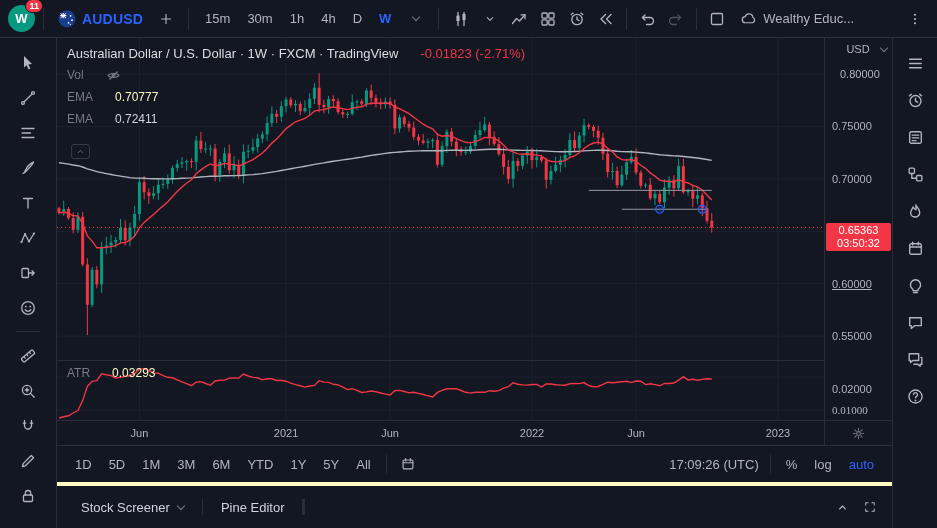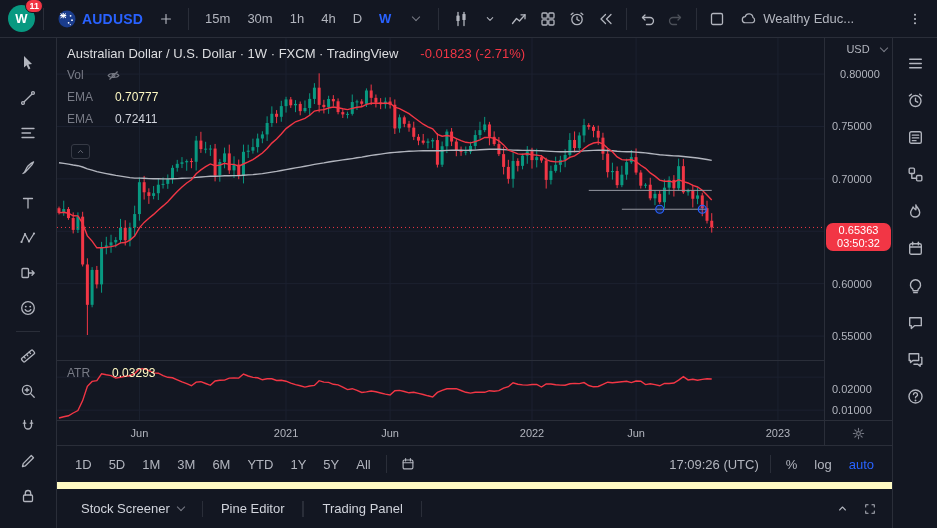--- a/index.html
+++ b/index.html
@@ -37,31 +37,31 @@
 .chg{font-size:13px;color:#f23645}
 .dim{color:#787b86}
 .val-red{color:#fef9c3}
 .val-light{color:#d1d4dc}
 .eye{color:#787b86;display:flex;cursor:pointer}
 .atr-legend{position:absolute;top:328px;left:10px;z-index:5}
 .collapse-btn{position:absolute;left:14px;top:106px;width:19px;height:15px;border:1px solid #363a45;border-radius:3px;display:flex;align-items:center;justify-content:center;color:#787b86;background:rgba(19,23,34,.85);z-index:5;cursor:pointer}
 .price-axis{grid-column:2;grid-row:1;position:relative;border-left:1px solid #2a2e39;font-size:11px;color:#b2b5be}
 .pa-label{position:absolute;left:7px;height:14px;line-height:14px}
 .usd-row{position:absolute;top:0;left:16px;right:0;height:22px;display:flex;align-items:center;justify-content:center;gap:11px;color:#b2b5be;font-size:11px;cursor:pointer}
-.price-tag{position:absolute;left:1px;right:1px;background:#f23645;color:#fff;text-align:center;font-size:11px;line-height:13px;padding:1px 0;border-radius:7px;z-index:3}
+.price-tag{position:absolute;left:1px;right:1px;background:#f23645;color:#fff;text-align:center;font-size:11px;line-height:13px;padding:1px 0;border-radius:2px;z-index:3}
 .time-axis{grid-column:1;grid-row:2;position:relative;border-top:1px solid #2a2e39;cursor:ew-resize}
 .ta-label{position:absolute;top:6px;transform:translateX(-50%);color:#b2b5be;font-size:11px;white-space:nowrap}
 .corner{grid-column:2;grid-row:2;border-left:1px solid #2a2e39;border-top:1px solid #2a2e39;display:flex;align-items:center;justify-content:center;color:#787b86}
 .range-bar{height:37px;border-top:1px solid #2a2e39;display:flex;align-items:center;padding:0 10px;gap:1px;flex:none}
 .range-group{display:flex;gap:1px}
 .range-btn{padding:4px 8px;font-size:13px;color:#b2b5be;border-radius:4px;cursor:pointer}
 .range-btn.auto{color:#2962ff}
 .vsep{width:1px;height:18px;background:#2a2e39;margin:0 6px}
 .clock{font-size:13px;color:#b2b5be;padding:0 4px;cursor:pointer}
-.tabs-bar{flex:1;border-top:7px solid #fef9c3;display:flex;align-items:center;padding:0 0 0 6px;min-height:0}
+.tabs-bar{flex:1;border-top:4px solid #fef9c3;display:flex;align-items:center;padding:0 0 0 6px;min-height:0}
 .tabs{display:flex;align-items:center;height:100%}
 .tab{padding:0 18px;height:100%;display:flex;align-items:center;gap:8px;font-size:13px;color:#d1d4dc;cursor:pointer;white-space:nowrap}
 .tab-sep{width:1px;height:16px;background:#2a2e39}
 </style>
 </head>
 <body>
 
 <div class="app">
   <header class="topbar">
     <div class="avatar">
@@ -669,24 +669,24 @@
             <span>USD</span>
             <span class="chev"></span>
           </div>
           <div class="price-tag" id="price-tag" style="top: 185.447px;">
             <div>0.65363</div>
             <div>03:50:32</div>
           </div>
         <div class="pa-label" style="top: 29.0512px; margin-left: 8px;">0.80000</div>
             <div class="pa-label" style="top: 81.4512px;">0.75000</div>
             <div class="pa-label" style="top: 133.851px;">0.70000</div>
-            <div class="pa-label" style="top: 238.651px;">0.60000</div>
+            <div class="pa-label" style="top: 238.651px; text-decoration: underline;">0.60000</div>
             <div class="pa-label" style="top: 291.051px;">0.55000</div>
             <div class="pa-label" style="top: 344px;">0.02000</div>
-            <div class="pa-label" style="top: 365.16px;">0.01000</div>
+            <div class="pa-label" style="top: 365.16px; font-family: Liberation Serif, serif;">0.01000</div>
           </div>
 
         <div class="time-axis" id="time-axis">
             <div class="ta-label" style="left: 82.41px;">Jun</div>
             <div class="ta-label" style="left: 229.04px;">2021</div>
             <div class="ta-label" style="left: 333.1px;">Jun</div>
             <div class="ta-label" style="left: 475px;">2022</div>
             <div class="ta-label" style="left: 579.06px;">Jun</div>
             <div class="ta-label" style="left: 720.96px;">2023</div>
           </div>
@@ -734,23 +734,20 @@
             <div class="tab">
               <span>Stock Screener</span>
               <span class="chev"></span>
             </div>
             <div class="tab-sep"></div>
             <div class="tab">
               <span>Pine Editor</span>
             </div>
             <div class="tab-sep"></div>
             <div class="tab-sep"></div>
-            <div class="tab">
-              <span>Trading Panel</span>
-            </div>
             <div class="tab-sep"></div>
           </div>
         <div class="flex-spacer"></div>
         <div class="tb-btn" id="panel-up">
             <svg viewBox="0 0 18 18" width="15" height="15" fill="none" stroke="currentColor" stroke-width="1.3" stroke-linecap="round" stroke-linejoin="round">
               <polyline points="5.5,10.8 9,7.2 12.5,10.8"></polyline>
             </svg>
           </div>
         <div class="tb-btn" id="panel-max" style="margin-right:8px">
             <svg viewBox="0 0 18 18" width="14" height="14" fill="none" stroke="currentColor" stroke-width="1.3" stroke-linecap="round" stroke-linejoin="round">

